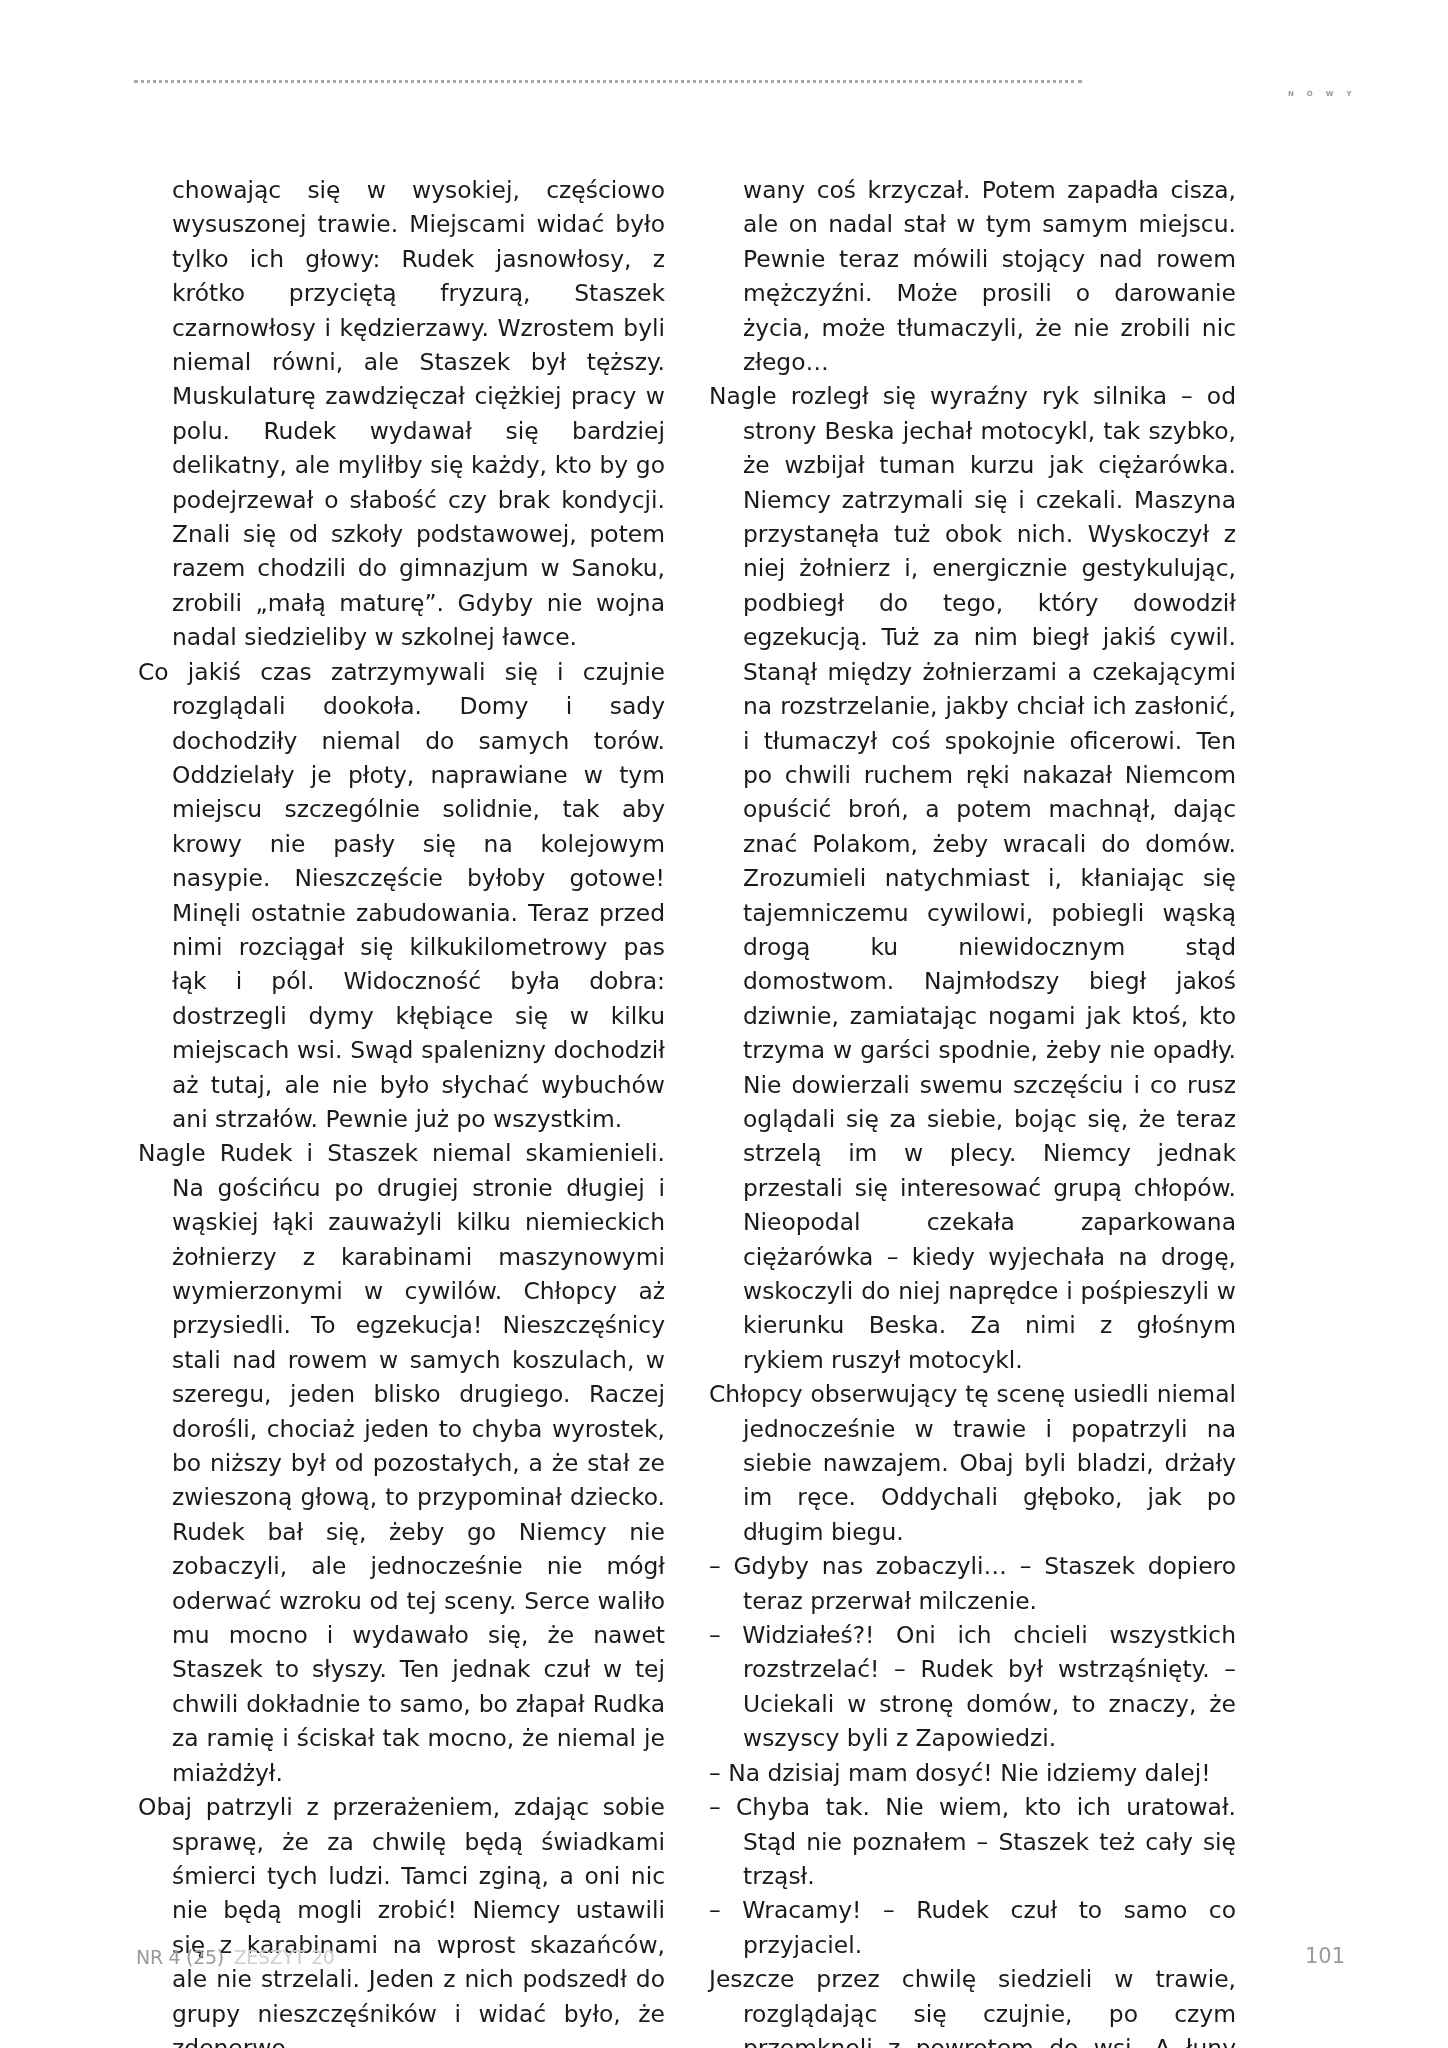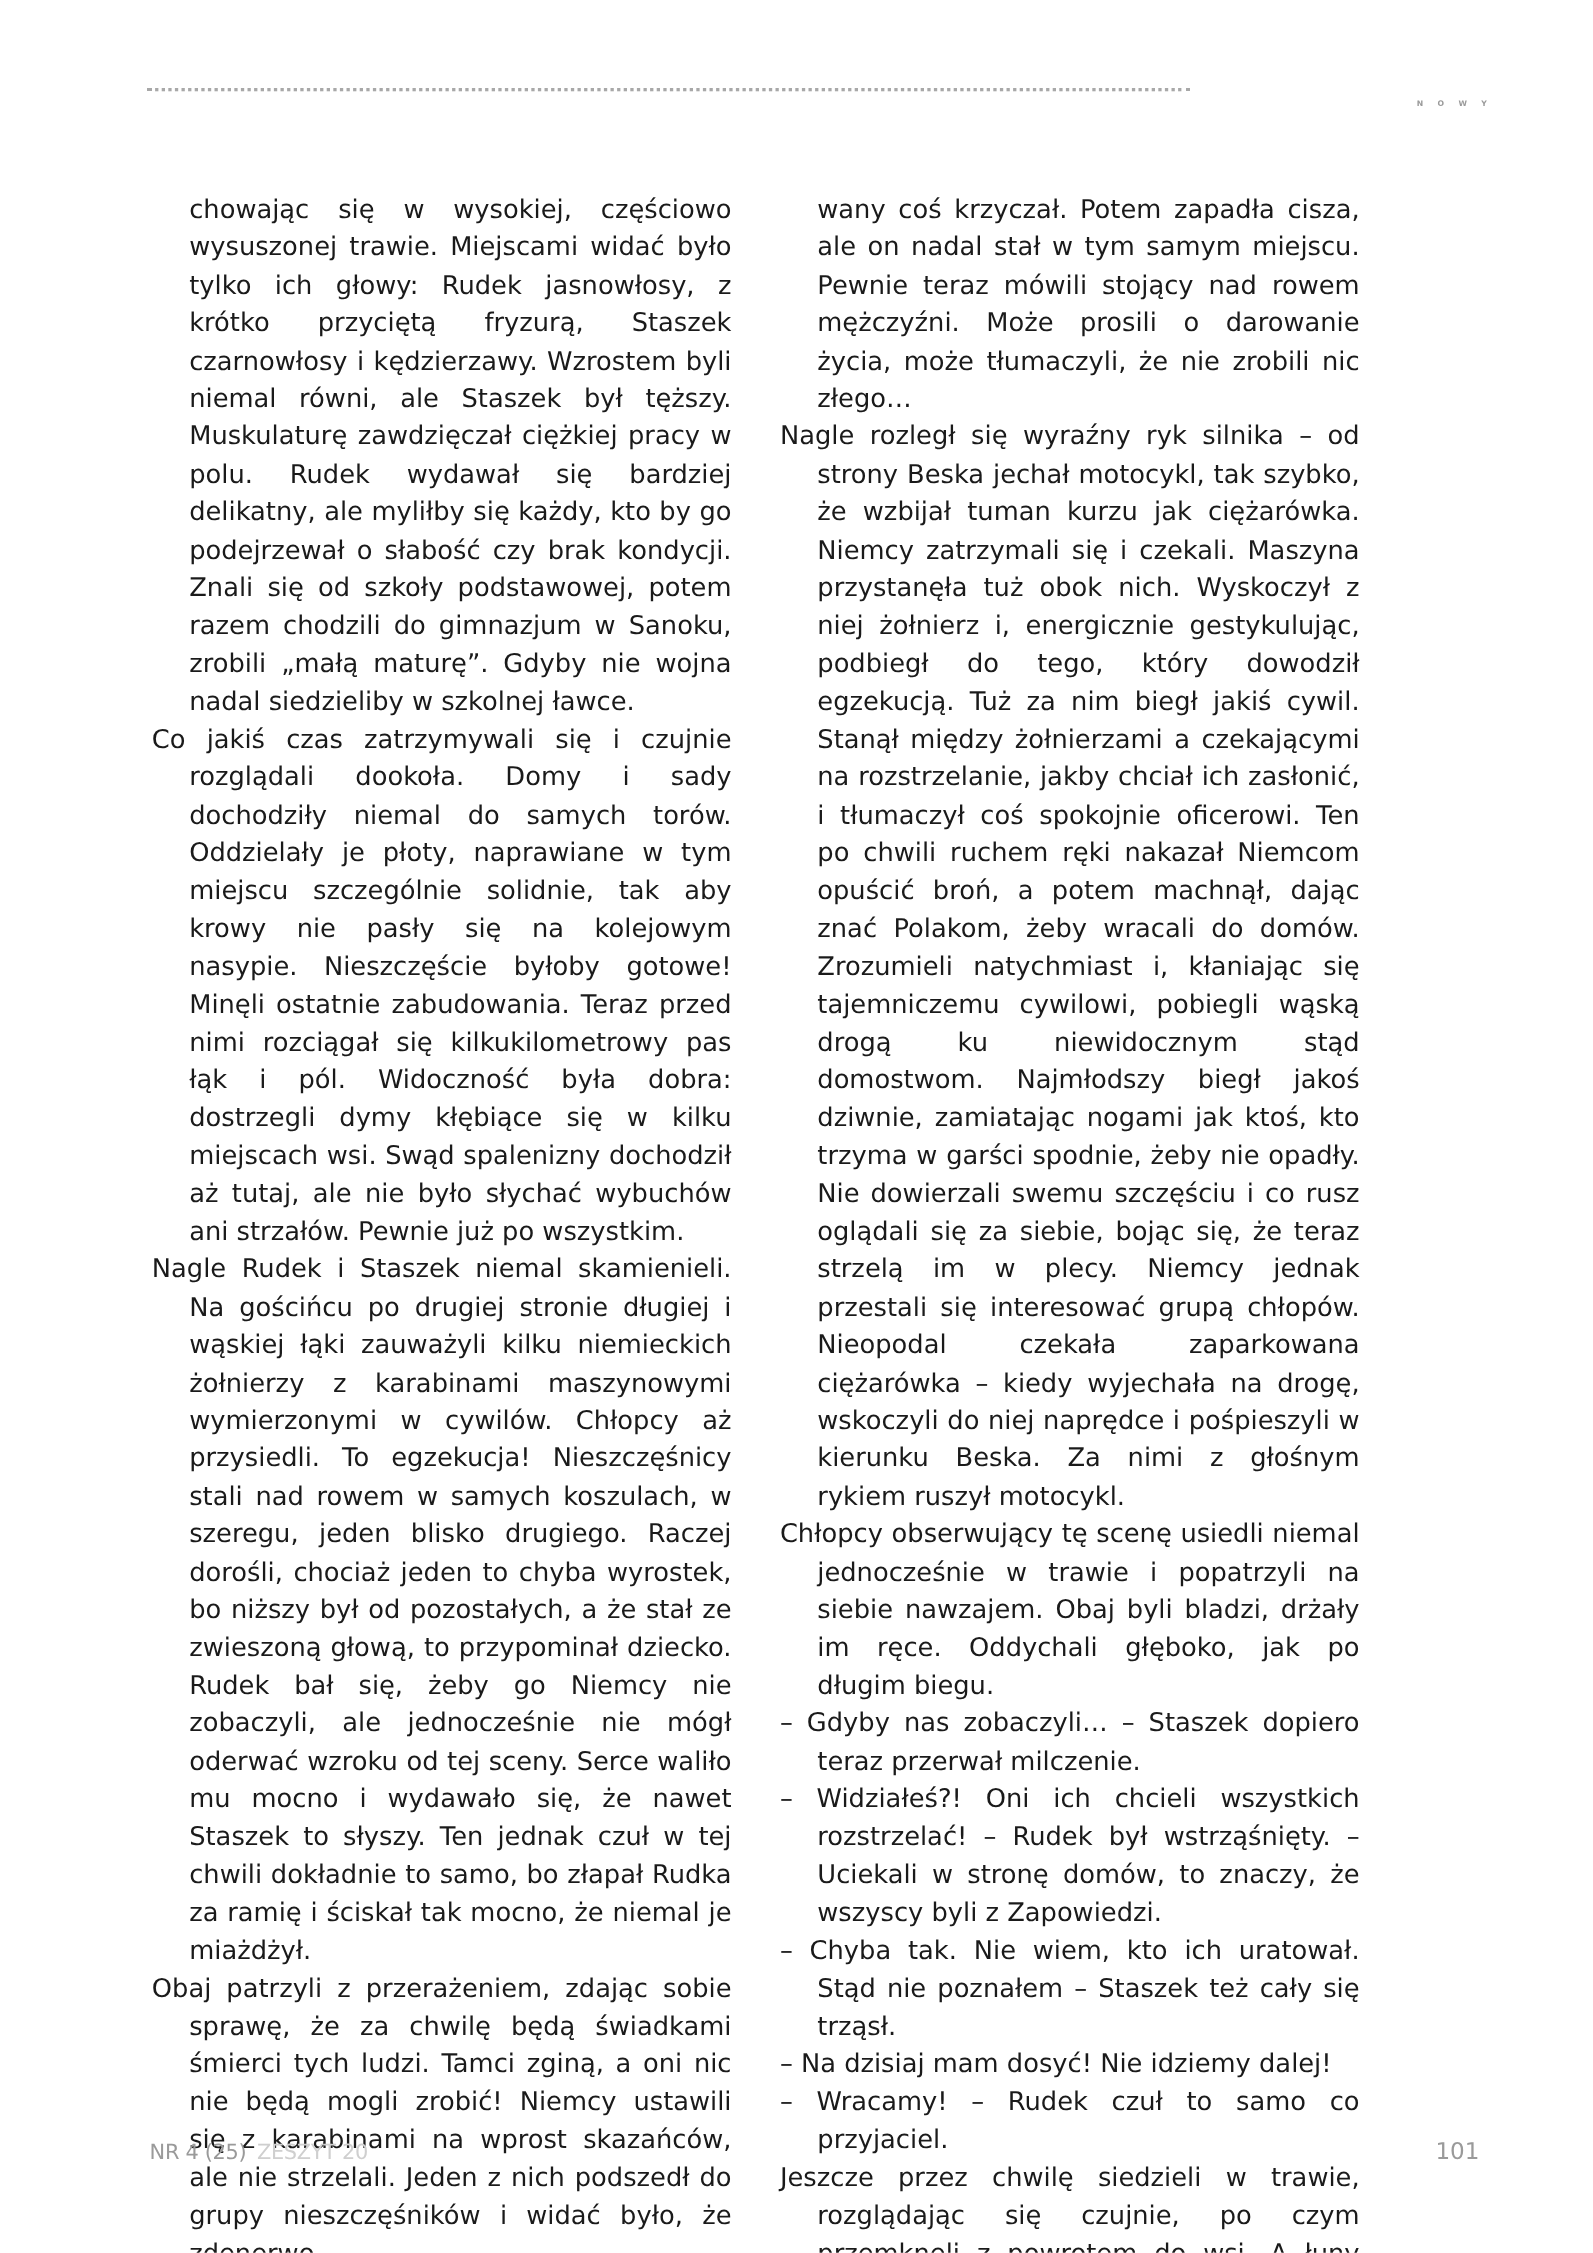--- a/index.html
+++ b/index.html
@@ -139,22 +139,22 @@
   <p class="para">Nagle Rudek i Staszek niemal skamienieli. Na gościńcu po drugiej stronie długiej i wąskiej łąki zauważyli kilku niemieckich żołnierzy z karabinami maszynowymi wymierzonymi w cywilów. Chłopcy aż przysiedli. To egzekucja! Nieszczęśnicy stali nad rowem w samych koszulach, w szeregu, jeden blisko drugiego. Raczej dorośli, chociaż jeden to chyba wyrostek, bo niższy był od pozostałych, a że stał ze zwieszoną głową, to przypominał dziecko. Rudek bał się, żeby go Niemcy nie zobaczyli, ale jednocześnie nie mógł oderwać wzroku od tej sceny. Serce waliło mu mocno i wydawało się, że nawet Staszek to słyszy. Ten jednak czuł w tej chwili dokładnie to samo, bo złapał Rudka za ramię i ściskał tak mocno, że niemal je miażdżył.</p>
   <p class="para">Obaj patrzyli z przerażeniem, zdając sobie sprawę, że za chwilę będą świadkami śmierci tych ludzi. Tamci zginą, a oni nic nie będą mogli zrobić! Niemcy ustawili się z karabinami na wprost skazańców, ale nie strzelali. Jeden z nich podszedł do grupy nieszczęśników i widać było, że zdenerwo-</p>
 </div>
 
 <div class="column right">
   <p class="para cont">wany coś krzyczał. Potem zapadła cisza, ale on nadal stał w tym samym miejscu. Pewnie teraz mówili stojący nad rowem mężczyźni. Może prosili o darowanie życia, może tłumaczyli, że nie zrobili nic złego…</p>
   <p class="para">Nagle rozległ się wyraźny ryk silnika – od strony Beska jechał motocykl, tak szybko, że wzbijał tuman kurzu jak ciężarówka. Niemcy zatrzymali się i czekali. Maszyna przystanęła tuż obok nich. Wyskoczył z niej żołnierz i, energicznie gestykulując, podbiegł do tego, który dowodził egzekucją. Tuż za nim biegł jakiś cywil. Stanął między żołnierzami a czekającymi na rozstrzelanie, jakby chciał ich zasłonić, i tłumaczył coś spokojnie oficerowi. Ten po chwili ruchem ręki nakazał Niemcom opuścić broń, a potem machnął, dając znać Polakom, żeby wracali do domów. Zrozumieli natychmiast i, kłaniając się tajemniczemu cywilowi, pobiegli wąską drogą ku niewidocznym stąd domostwom. Najmłodszy biegł jakoś dziwnie, zamiatając nogami jak ktoś, kto trzyma w garści spodnie, żeby nie opadły. Nie dowierzali swemu szczęściu i co rusz oglądali się za siebie, bojąc się, że teraz strzelą im w plecy. Niemcy jednak przestali się interesować grupą chłopów. Nieopodal czekała zaparkowana ciężarówka – kiedy wyjechała na drogę, wskoczyli do niej naprędce i pośpieszyli w kierunku Beska. Za nimi z głośnym rykiem ruszył motocykl.</p>
   <p class="para">Chłopcy obserwujący tę scenę usiedli niemal jednocześnie w trawie i popatrzyli na siebie nawzajem. Obaj byli bladzi, drżały im ręce. Oddychali głęboko, jak po długim biegu.</p>
   <p class="para dash">– Gdyby nas zobaczyli… – Staszek dopiero teraz przerwał milczenie.</p>
   <p class="para dash">– Widziałeś?! Oni ich chcieli wszystkich rozstrzelać! – Rudek był wstrząśnięty. – Uciekali w stronę domów, to znaczy, że wszyscy byli z Zapowiedzi.</p>
+  <p class="para dash">– Na dzisiaj mam dosyć! Nie idziemy dalej!</p>
   <p class="para dash">– Chyba tak. Nie wiem, kto ich uratował. Stąd nie poznałem – Staszek też cały się trząsł.</p>
-  <p class="para dash">– Na dzisiaj mam dosyć! Nie idziemy dalej!</p>
   <p class="para dash">– Wracamy! – Rudek czuł to samo co przyjaciel.</p>
   <p class="para">Jeszcze przez chwilę siedzieli w trawie, rozglądając się czujnie, po czym przemknęli z powrotem do wsi. A łuny nad Beskiem dogasały.</p>
 </div>
 
 <div class="footer-left">
   <span class="footer-issue">NR 4 (25)</span>
   <span class="footer-zeszyt">ZESZYT 20</span>
 </div>
 <div class="footer-page">101</div>
 

